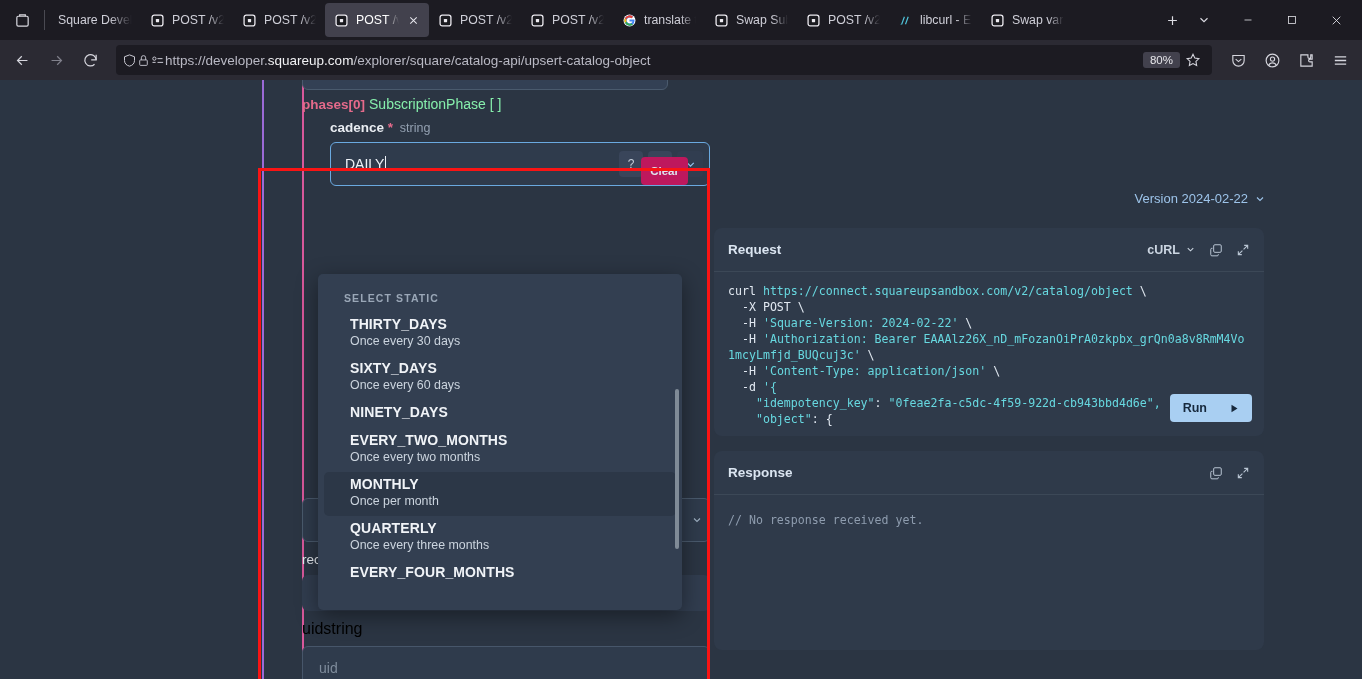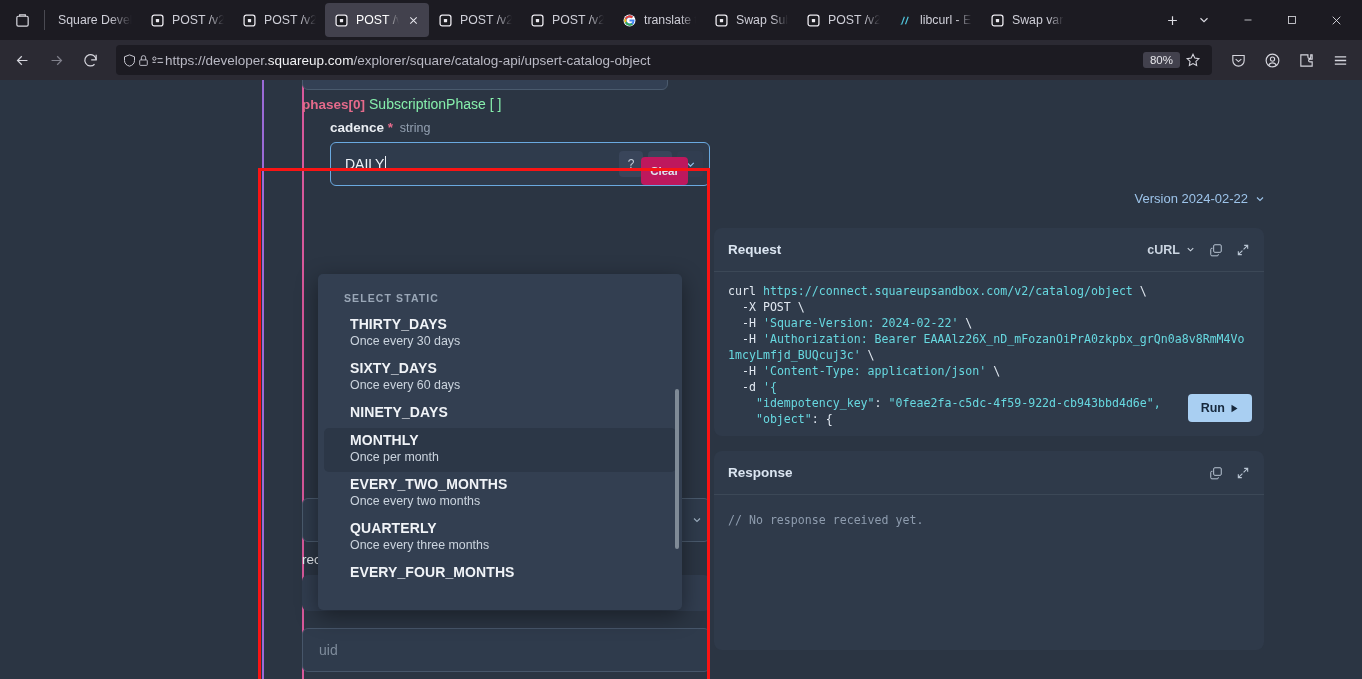--- a/index.html
+++ b/index.html
@@ -188,21 +188,21 @@
     padding: 11px 14px; font-family: "DejaVu Sans Mono", monospace;
     font-size: 11.6px; line-height: 16px; color: #dfe7f0; white-space: pre-wrap;
     word-break: break-all;
   }
   .c-cyan { color: #67d8e0; }
   .c-plain { color: #e2e9f2; }
 
   .run-btn {
     position:absolute; right: 12px; bottom: 14px;
     background:#a9cff2; color:#16283c; font-size: 12.5px; font-weight: 700;
-    padding: 7px 13px; border-radius: 4px; display:flex;align-items:center;gap:5px;
+    padding: 7px 13px; border-radius: 4px; display:flex;align-items:center;gap:23px;
   }
   .res-body {
     padding: 18px 14px; font-family: "DejaVu Sans Mono", monospace;
     font-size: 11.6px; color:#8e9cae;
   }
   svg { display:block; }
 </style>
 </head>
 <body>
 
@@ -472,44 +472,47 @@
     </div>
 
     <div class="rpm">
       <div class="lbl2">
         <span>recurring_price_money</span><span class="ty">Money</span>
       </div>
       <div class="add-box">Add</div>
     </div>
 
     <div class="uid-grp">
+      <div class="lbl2">
+        <span>uid</span><span class="ty">string</span>
+      </div>
       <div class="uid-input">uid</div>
     </div>
 
     <div class="dropdown">
       <div class="dd-head">SELECT STATIC</div>
       <div id="ddlist">
           <div class="dd-item">
             <div class="dd-name">THIRTY_DAYS</div>
             <div class="dd-desc">Once every 30 days</div>
           </div>
           <div class="dd-item">
             <div class="dd-name">SIXTY_DAYS</div>
             <div class="dd-desc">Once every 60 days</div>
           </div>
           <div class="dd-item">
             <div class="dd-name">NINETY_DAYS</div>
           </div>
+          <div class="dd-item">
+            <div class="dd-name">EVERY_TWO_MONTHS</div>
+            <div class="dd-desc">Once every two months</div>
+          </div>
           <div class="dd-item sel">
             <div class="dd-name">MONTHLY</div>
             <div class="dd-desc">Once per month</div>
-          </div>
-          <div class="dd-item">
-            <div class="dd-name">EVERY_TWO_MONTHS</div>
-            <div class="dd-desc">Once every two months</div>
           </div>
           <div class="dd-item">
             <div class="dd-name">QUARTERLY</div>
             <div class="dd-desc">Once every three months</div>
           </div>
           <div class="dd-item">
             <div class="dd-name">EVERY_FOUR_MONTHS</div>
           </div>
           <div class="dd-item"></div>
         </div>

